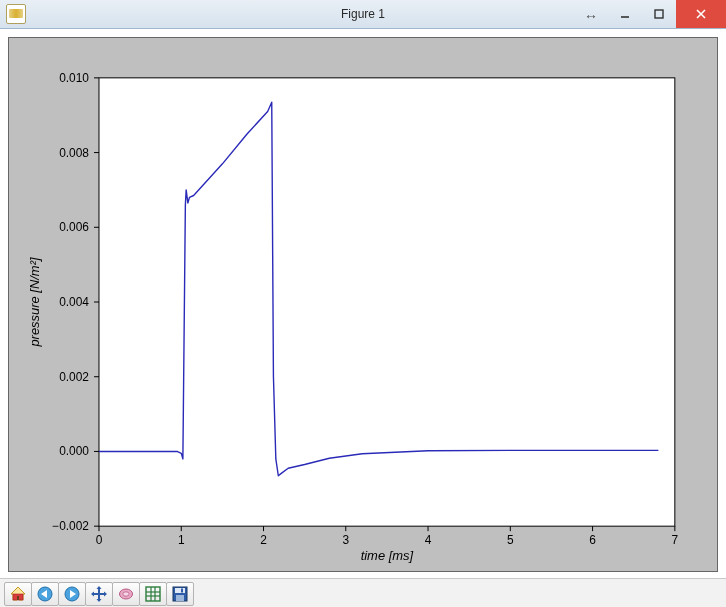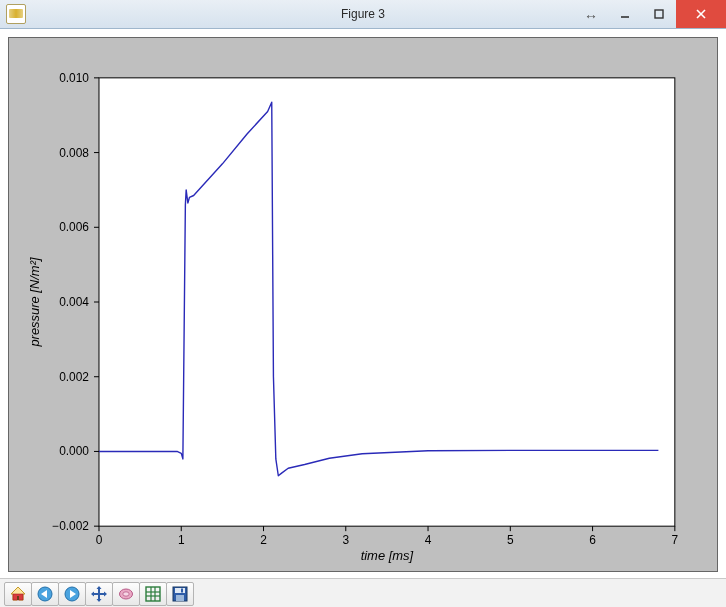--- a/index.html
+++ b/index.html
@@ -117,21 +117,21 @@
     box-sizing: border-box;
   }
   .toolbtn + .toolbtn { margin-left: -1px; }
   .toolbtn svg { display: block; }
 </style>
 </head>
 <body>
 
 <div class="titlebar">
   <div class="app-icon"></div>
-  <div class="title">Figure 3</div>
+  <div class="title">Figure 1</div>
   <div class="controls">
     <div class="ext-ctrl">↔</div>
     <div class="winbtn">
       <svg width="12" height="12">
           <line x1="2" y1="9" x2="10" y2="9" stroke="#333" stroke-width="1.6"></line>
         </svg>
     </div>
     <div class="winbtn">
       <svg width="12" height="12">
           <rect x="2" y="2" width="8" height="8" fill="none" stroke="#333" stroke-width="1.4"></rect>

